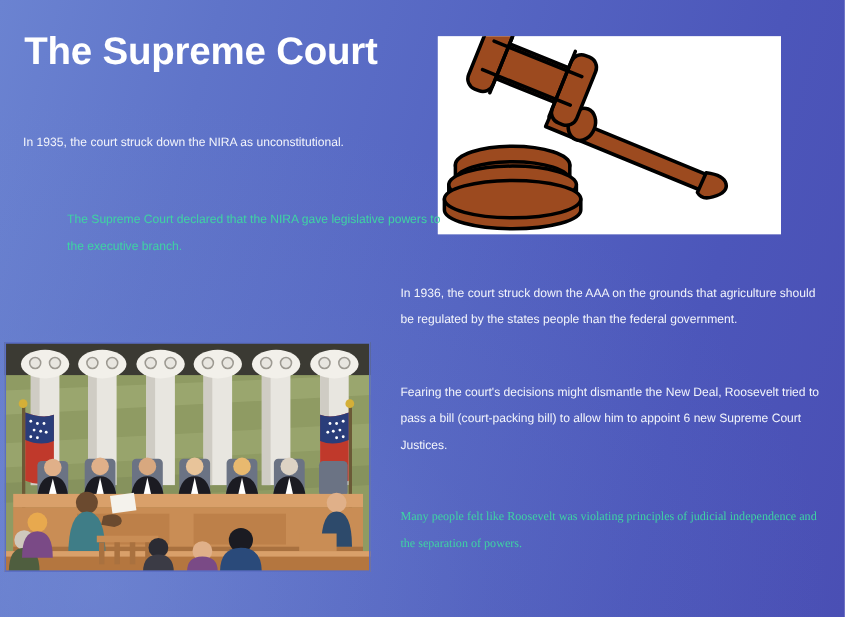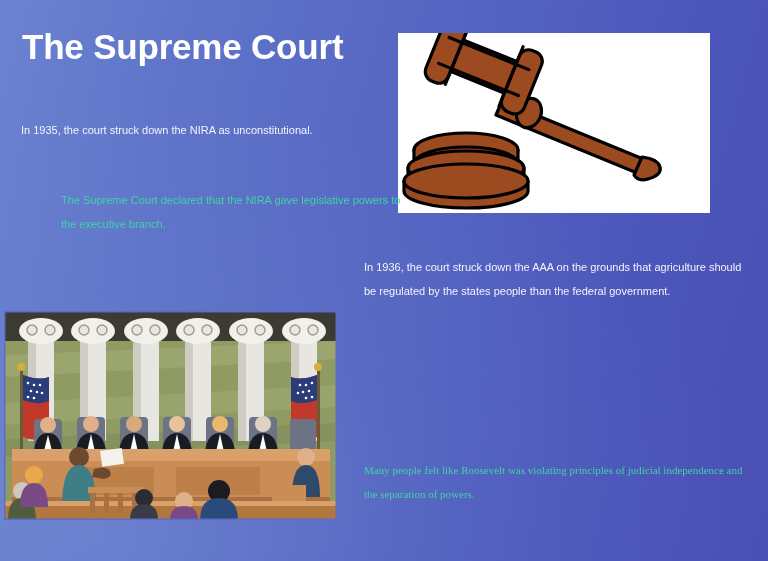--- a/index.html
+++ b/index.html
@@ -89,20 +89,21 @@
 <div id="slide">
 
   <div class="title">The Supreme Court</div>
 
   <div class="body-text" id="para-nira-struck">In 1935, the court struck down the NIRA as unconstitutional.</div>
 
   <div class="body-text green" id="para-nira-declared">The Supreme Court declared that the NIRA gave legislative powers to the executive branch.</div>
 
   <div class="body-text" id="para-aaa-struck">In 1936, the court struck down the AAA on the grounds that agriculture should be regulated by the states people than the federal government.</div>
 
+  <div class="body-text" id="para-court-packing">Fearing the court's decisions might dismantle the New Deal, Roosevelt tried to pass a bill (court-packing bill) to allow him to appoint 6 new Supreme Court Justices.</div>
 
   <div class="body-text green" id="para-judicial-independence">Many people felt like Roosevelt was violating principles of judicial independence and the separation of powers.</div>
 
   <div id="gavel-image">
     <svg viewBox="0 0 312 180" xmlns="http://www.w3.org/2000/svg">
       <rect x="0" y="0" width="312" height="180" fill="#ffffff"></rect>
       <g stroke="#000000" stroke-width="3.2" stroke-linejoin="round" stroke-linecap="round">
 
         <path d="M104 68 L250 128 L244 142 L98 82 Z" fill="#9c4a1f"></path>
 

